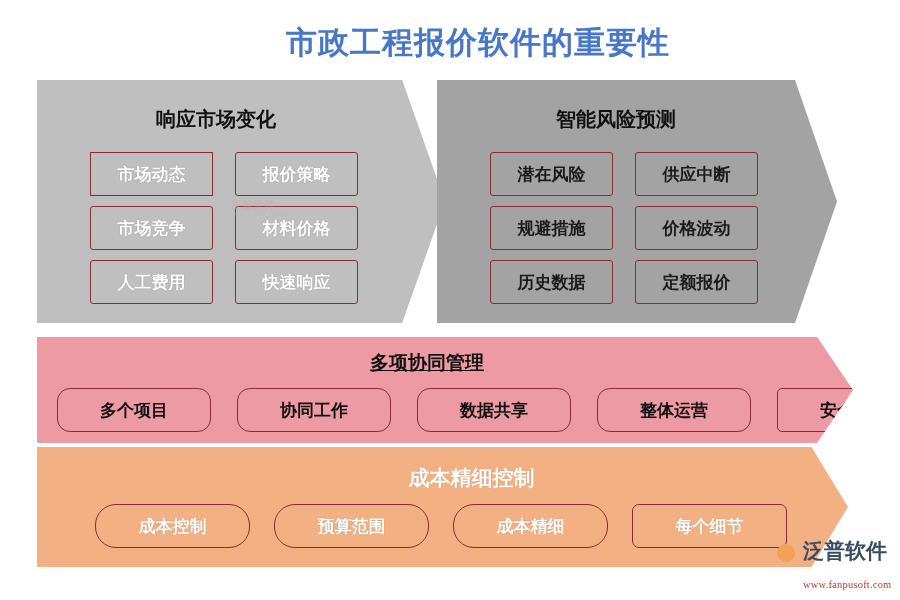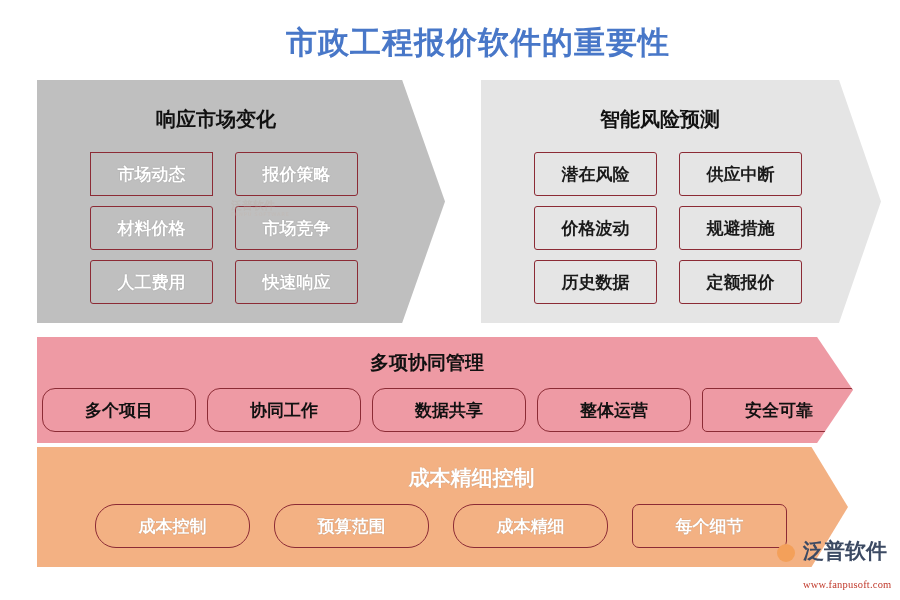--- a/index.html
+++ b/index.html
@@ -27,22 +27,22 @@
     position:absolute;
     box-sizing:border-box;
   }
   .panel-left{
     left:37px;top:80px;width:408px;height:243px;
     background:#BFBFBF;
     clip-path:polygon(0 0, 89.5% 0, 100% 50%, 89.5% 100%, 0 100%);
     padding-left:36px;
   }
   .panel-right{
-    left:481px;top:80px;width:400px;height:243px;
-    background:#e5e5e5;
+    left:437px;top:80px;width:400px;height:243px;
+    background:#a3a3a3;
     clip-path:polygon(0 0, 89.5% 0, 100% 50%, 89.5% 100%, 0 100%);
   }
   .panel-title{
     position:absolute;top:26px;left:0;width:358px;
     text-align:center;
     font-size:20px;font-weight:bold;
   }
   .panel-left .panel-title{color:#111111;}
   .panel-right .panel-title{color:#111111;}
 
@@ -69,30 +69,31 @@
   .band{
     position:absolute;box-sizing:border-box;
   }
   .band-pink{
     left:37px;top:337px;width:816px;height:106px;
     background:#EE9AA4;
     clip-path:polygon(0 0, 95.6% 0, 100% 50%, 95.6% 100%, 0 100%);
   }
   .band-pink .band-title{
     position:absolute;top:13px;left:0;width:780px;
-    text-align:center;font-size:19px;font-weight:bold;color:#111111;
+    text-align:center;font-size:19px;font-weight:bold;color:#111111;text-decoration:underline;
   }
   .row-pink{
     position:absolute;top:51px;left:5px;
     display:flex;gap:11px;
   }
   .row-pink .chip{
     width:154px;height:44px;border-radius:13px;
     color:#111111;border:1.5px solid #8C2B35;
     font-size:17px;
+    margin-left:15px;
   }
   .row-pink .chip.last{border-radius:5px;text-align:right;}
 
   
   .band-orange{
     left:37px;top:447px;width:811px;height:120px;
     background:#F3B183;
     clip-path:polygon(0 0, 95.5% 0, 100% 50%, 95.5% 100%, 0 100%);
   }
   .band-orange .band-title{
@@ -144,34 +145,34 @@
 
 <div class="canvas">
 
   <div class="page-title">市政工程报价软件的重要性</div>
 
   <div class="panel panel-left">
     <div class="panel-title">响应市场变化</div>
     <div class="grid2">
       <div class="chip square">市场动态</div>
       <div class="chip">报价策略</div>
+      <div class="chip">市场竞争</div>
       <div class="chip">材料价格</div>
-      <div class="chip">市场竞争</div>
       <div class="chip">人工费用</div>
       <div class="chip">快速响应</div>
     </div>
   </div>
 
   <div class="panel panel-right">
     <div class="panel-title">智能风险预测</div>
     <div class="grid2">
       <div class="chip">潜在风险</div>
       <div class="chip">供应中断</div>
+      <div class="chip">规避措施</div>
       <div class="chip">价格波动</div>
-      <div class="chip">规避措施</div>
       <div class="chip">历史数据</div>
       <div class="chip">定额报价</div>
     </div>
   </div>
 
   <div class="wm-center">
     <div class="wm-text">
       <div>泛普软件</div>
       <div class="wm-sub">FANPU SOFTWARE</div>
     </div>

